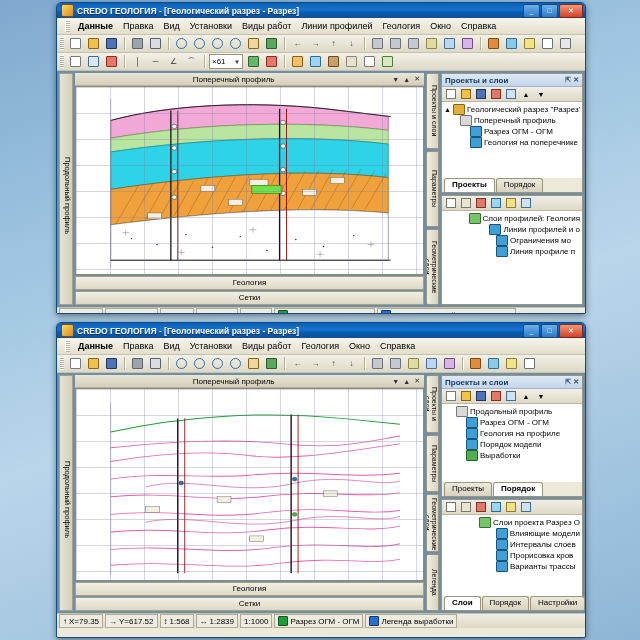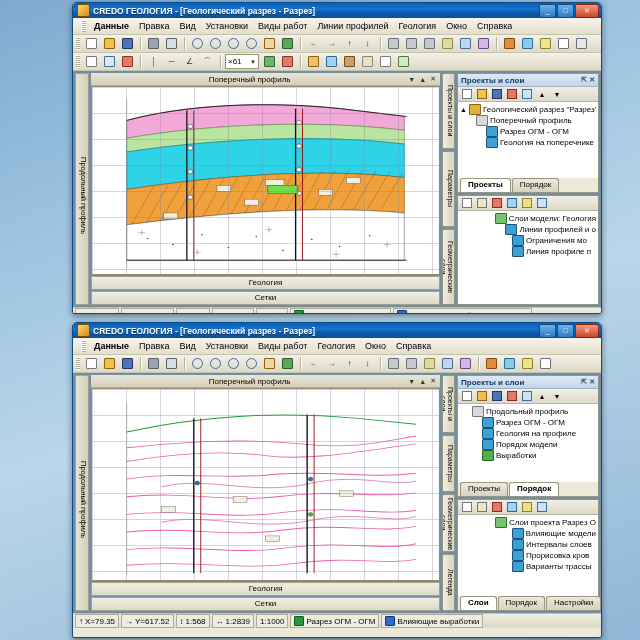--- a/index.html
+++ b/index.html
@@ -5,21 +5,21 @@
   html,body{margin:0;padding:0;}
   body{
     width:640px;height:640px;
     background:linear-gradient(160deg,#7fa9cf 0%,#9ec4e0 30%,#b9d6ea 55%,#8fb6d6 100%);
     font-family:"Liberation Sans",sans-serif;
     font-size:9px;
     overflow:hidden;
   }
   .win{
     position:absolute;
-    left:72px;
+    left:56px;
     width:528px;
     background:#ece9d8;
     border:1px solid #0a4d8c;
     border-radius:5px 5px 2px 2px;
     box-shadow:0 2px 6px rgba(0,0,0,.45);
     overflow:hidden;
   }
   #win1{top:2px;height:310px;}
   #win2{top:322px;height:314px;}
 
@@ -535,21 +535,21 @@
               <span style="display:block;width:8px;height:8px;background:#f0e08a;border:1px solid #8a8030"></span>
             </div>
           <div class="ptb">
               <span style="display:block;width:8px;height:8px;background:#cfe3f5;border:1px solid #3e6e99"></span>
             </div>
         </div>
         <div class="tree">
           <div class="trow">
             <span class="tind" style="width:44px"></span>
             <span class="tico" style="background:#78c46a;border:1px solid #35702c"></span>
-            <span>Слои модели: Геология</span>
+            <span>Слои профилей: Геология</span>
           </div>
           <div class="trow">
             <span class="tind" style="width:52px"></span>
             <span class="tico" style="background:#3fa0d8;border:1px solid #17567a"></span>
             <span>Линии профилей и о</span>
           </div>
           <div class="trow">
             <span class="tind" style="width:52px"></span>
             <span class="tico" style="background:#3fa0d8;border:1px solid #17567a"></span>
             <span>Ограничения мо</span>
@@ -900,17 +900,17 @@
     </div>
     <div class="scell">
       <span>1:1000</span>
     </div>
     <div class="scell">
       <span class="sgreen"></span>
       <span>Разрез ОГМ - ОГМ</span>
     </div>
     <div class="scell">
       <span class="sblue"></span>
-      <span>Влияющие выработки</span>
+      <span>Легенда выработки</span>
     </div>
     <div class="spacerflex"></div>
   </div>
 </div>
 
 </body></html>

